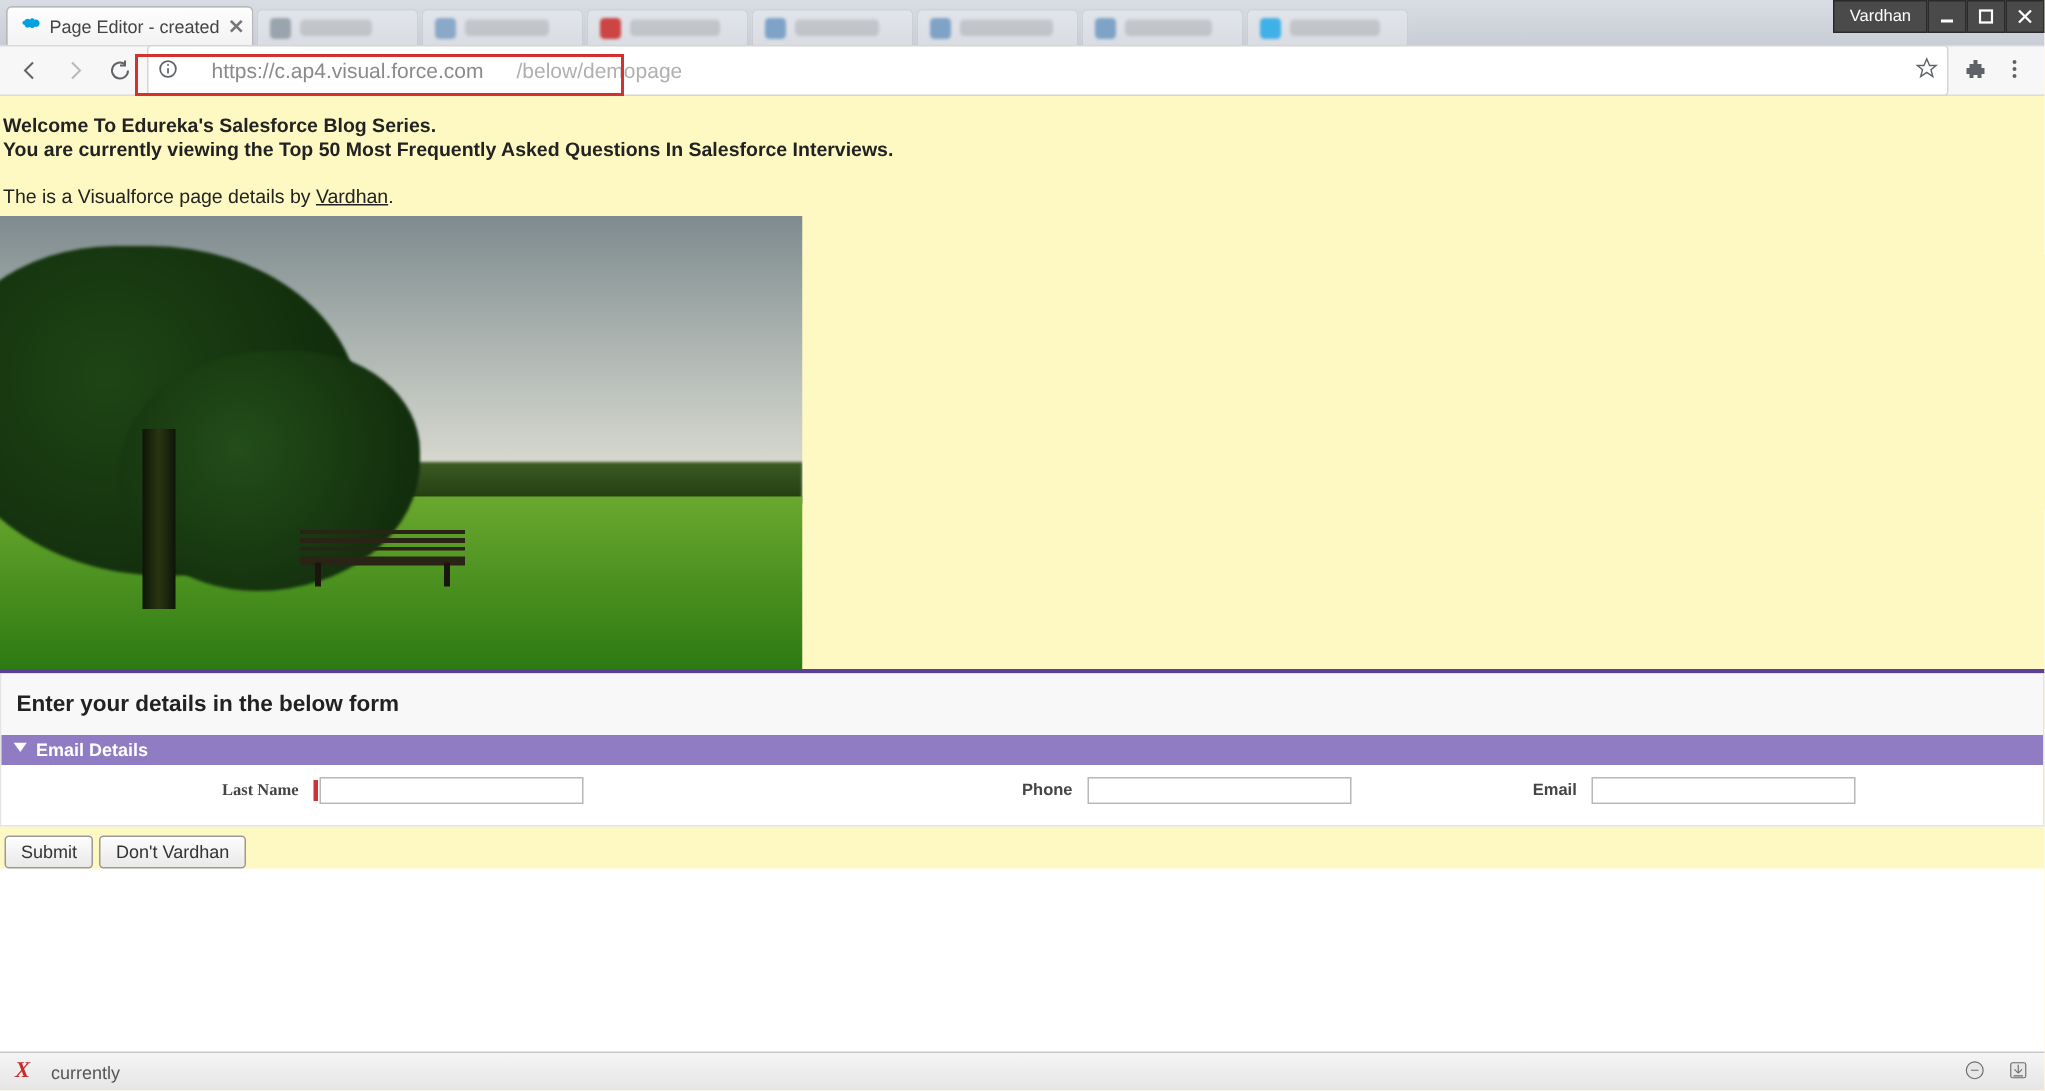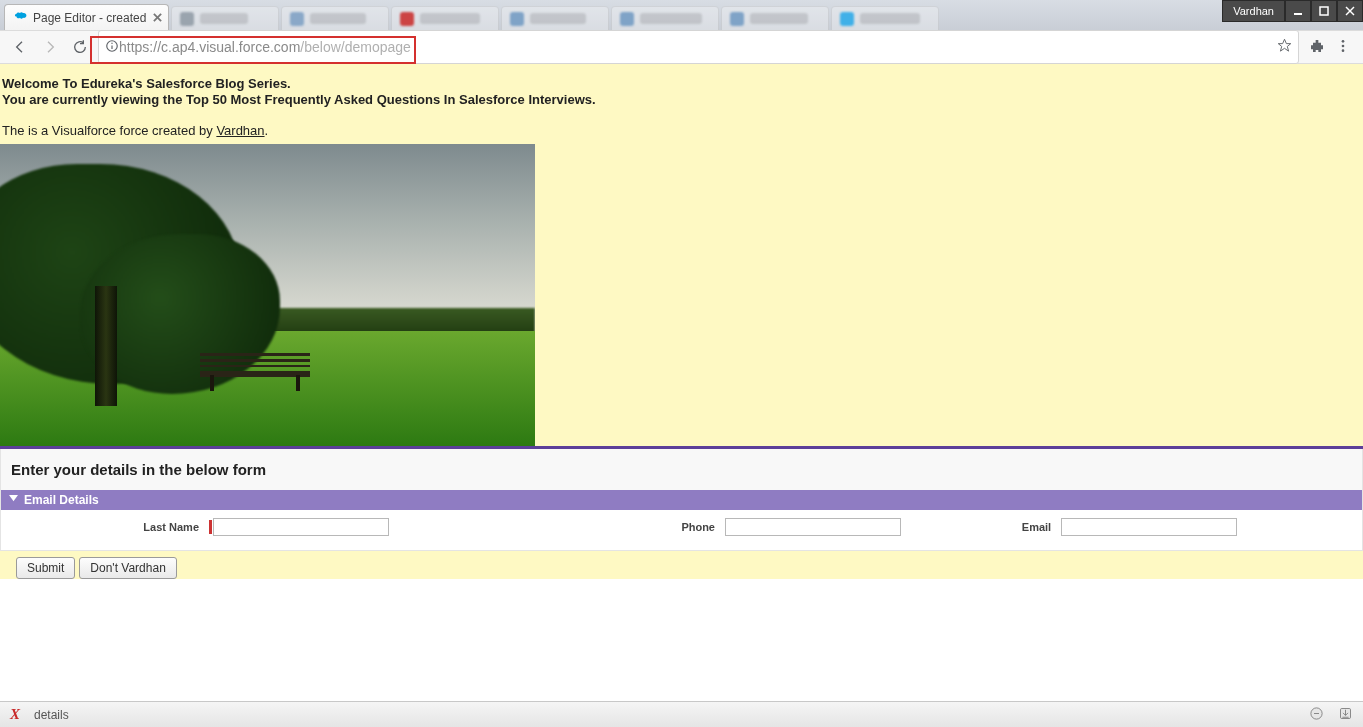--- a/index.html
+++ b/index.html
@@ -20,21 +20,21 @@
   .tab .close svg{ width:9px; height:9px; stroke:#777; stroke-width:2; fill:none;}
   .ghost-tab { height:24px; flex:0 0 108px; margin-left:2px; background:rgba(255,255,255,0.3); border:1px solid rgba(0,0,0,0.08); border-bottom:none; border-top-left-radius:4px; border-top-right-radius:4px; display:flex; align-items:center; justify-content:flex-start; padding-left:8px; gap:6px;}
   .ghost-tab .blur{ height:11px; background:rgba(0,0,0,0.12); border-radius:3px; filter:blur(1px);}
   .ghost-tab .favblur{width:14px; height:14px; border-radius:3px; filter:blur(1px);}
 
   
   .addr-row { height:34px; background:#f7f7f7; border-top:1px solid #dcdcdc; border-bottom:1px solid #dcdcdc; display:flex; align-items:center; padding:0 8px; gap:6px;}
   .nav-btn svg{ width:16px; height:16px; stroke:#5f6368; stroke-width:2; fill:none; }
   .nav-btn.disabled svg{ stroke:#b8b8b8; }
   .nav-btn { width:24px; height:24px; display:flex; align-items:center; justify-content:center; }
-  .omnibox { flex:1; height:26px; background:#fff; border:1px solid #d5d5d5; border-radius:3px; display:flex; align-items:center; padding:16px 6px; gap:0; font-size:14px; color:#777; position:relative;}
+  .omnibox { flex:1; height:26px; background:#fff; border:1px solid #d5d5d5; border-radius:3px; display:flex; align-items:center; padding:16px 6px; gap:22px; font-size:14px; color:#777; position:relative;}
   .omnibox .info svg{ width:14px; height:14px; stroke:#5f6368; fill:none; stroke-width:2;}
   .omnibox .urlA{ color:#8a8a8a; }
   .omnibox .urlB{ color:#b0b0b0; }
   .omnibox .star{ margin-left:auto;}
   .omnibox .star svg{ width:15px; height:15px; stroke:#5f6368; fill:none; stroke-width:1.5;}
   .url-highlight { position:absolute; top:36px; left:90px; width:326px; height:28px; border:2px solid #d4302e; pointer-events:none; z-index:5;}
 
   .right-icons { display:flex; gap:10px; align-items:center; padding:0 4px;}
   .right-icons svg{ width:16px; height:16px; fill:#5f6368; }
 
@@ -61,29 +61,29 @@
   .purple-bar{ height:3px; background:#5c3f99; }
 
   .block{ border:1px solid #e4e4e4; border-top:none; margin:0; background:#f8f8f8;}
   .block-title{ font-weight:bold; font-size:15px; color:#222; padding:12px 10px; background:#f8f8f8;}
   .section-hdr{ background:#8f7cc2; color:#fff; font-size:12px; font-weight:bold; padding:3px 8px; display:flex; align-items:center; gap:6px;}
   .section-hdr .tw svg{width:9px;height:9px;fill:#fff;}
   .fields{ display:flex; padding:8px 10px 14px 10px; background:#fff; }
   .field{ flex:1; display:flex; align-items:center; gap:10px; justify-content:flex-start;}
   .field label{ font-size:11px; font-weight:bold; color:#444; text-align:right;}
   .field.f1{ justify-content:flex-start;}
-  .field.f1 label{ width:188px;}
+  .field.f1 label{ width:188px;font-family:Liberation Serif, serif;}
   .field.f2{ justify-content:center;}
   .field.f3{ justify-content:flex-end; padding-right:6px;}
   .input-wrap{ position:relative; }
   .req-mark{ position:absolute; left:0; top:2px; bottom:2px; width:3px; background:#c33;}
   .field input[type=text]{ width:176px; height:18px; border:1px solid #b8b8b8; background:#fff; padding:0 3px; font-size:12px;}
   .field.f1 input{ margin-left:4px;}
 
-  .btn-row{ padding:6px 3px 0 16px; display:flex; gap:4px;}
+  .btn-row{ padding:6px 3px 0 3px; display:flex; gap:4px;}
   .sf-btn{ background:linear-gradient(#fdfdfd,#e9e9e9); border:1px solid #9a9a9a; border-radius:3px; padding:3px 10px; font-size:12px; color:#333; cursor:pointer; font-family:inherit;}
 
   
   .dev-bar{ position:absolute; left:0; right:0; bottom:0; height:26px; background:linear-gradient(#f5f5f5,#e5e5e5); border-top:1px solid #c8c8c8; display:flex; align-items:center; padding:0 10px; gap:14px; font-size:12px; color:#555;}
   .dev-bar .xico{ color:#c92a2a; font-style:italic; font-weight:bold; font-family:"Times New Roman",serif; font-size:15px;}
   .dev-bar .rico svg{width:15px;height:15px;stroke:#6a6a6a; fill:#e7e7e7; stroke-width:1.2;}
   .dev-bar .spacer{flex:1;}
 </style>
 </head>
 <body>
@@ -195,21 +195,21 @@
     </div>
   </div>
 </div>
 
 <div class="page">
   <div class="hdr">
     <b>Welcome To Edureka's Salesforce Blog Series.</b>
     <b>You are currently viewing the Top 50 Most Frequently Asked Questions In Salesforce Interviews.</b>
   </div>
   <div class="desc">
-    <span>The is a Visualforce force created by </span><a href="#">Vardhan</a><span>.</span>
+    <span>The is a Visualforce page details by </span><a href="#">Vardhan</a><span>.</span>
   </div>
 
   <div class="hero">
     <div class="sky"></div>
     <div class="treerow"></div>
     <div class="grass"></div>
     <div class="sun"></div>
     <div class="tree-canopy"></div>
     <div class="tree-canopy2"></div>
     <div class="trunk"></div>
@@ -251,21 +251,21 @@
   </div>
 
   <div class="btn-row">
     <button class="sf-btn">Submit</button>
     <button class="sf-btn">Don't Vardhan</button>
   </div>
 </div>
 
 <div class="dev-bar">
   <span class="xico">X</span>
-  <span>details</span>
+  <span>currently</span>
   <span class="spacer"></span>
   <span class="rico"><svg viewBox="0 0 24 24">
         <circle cx="12" cy="12" r="9"></circle>
         <line x1="8" y1="12" x2="16" y2="12"></line>
       </svg></span>
   <span class="rico"><svg viewBox="0 0 24 24">
         <rect x="4" y="4" width="16" height="16" rx="2"></rect>
         <polyline points="8 11 12 15 16 11" fill="none"></polyline>
         <line x1="12" y1="6" x2="12" y2="15"></line>
         <line x1="7" y1="18" x2="17" y2="18"></line>

